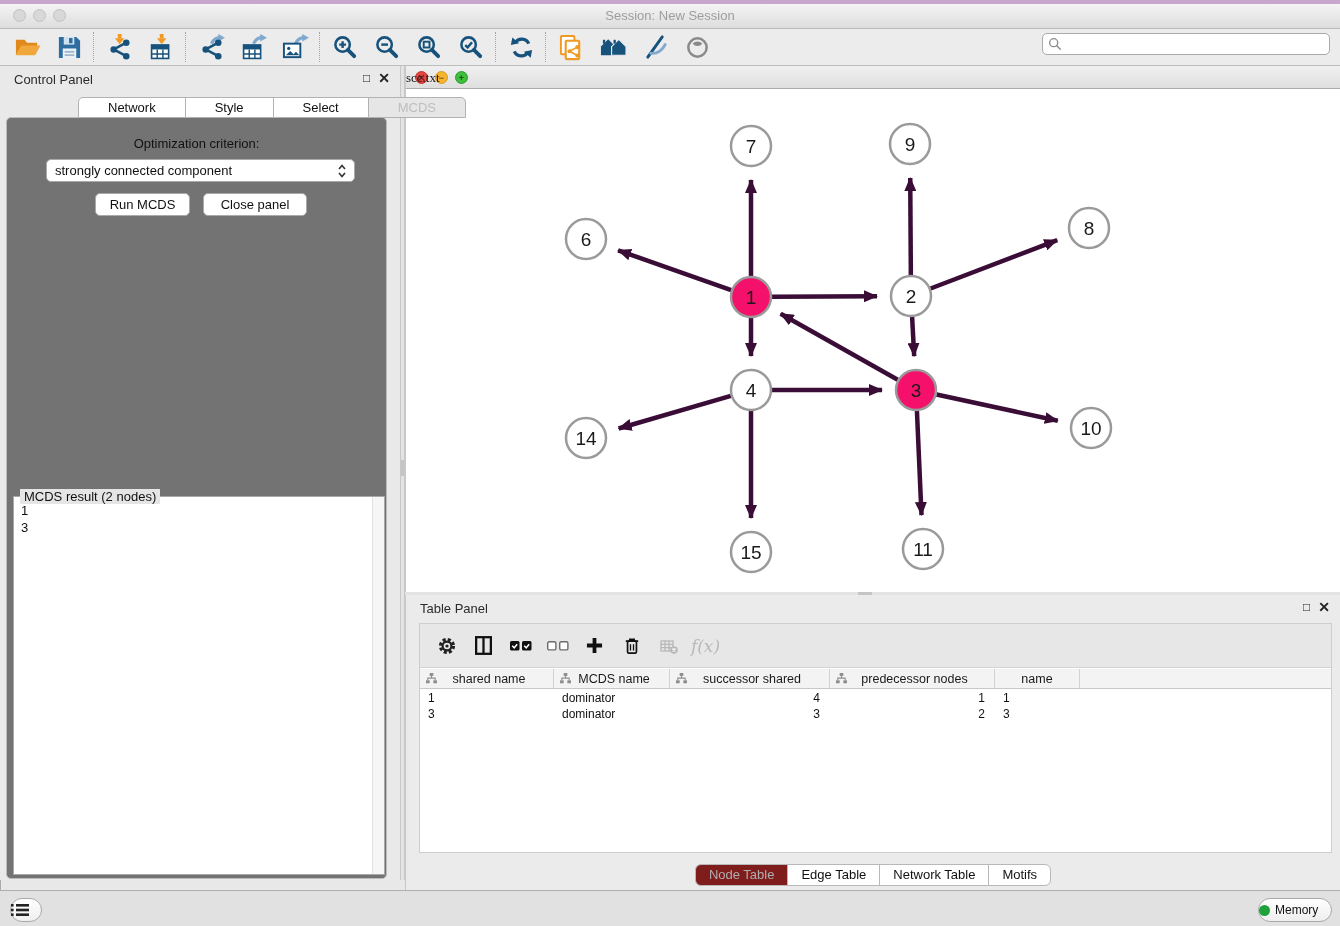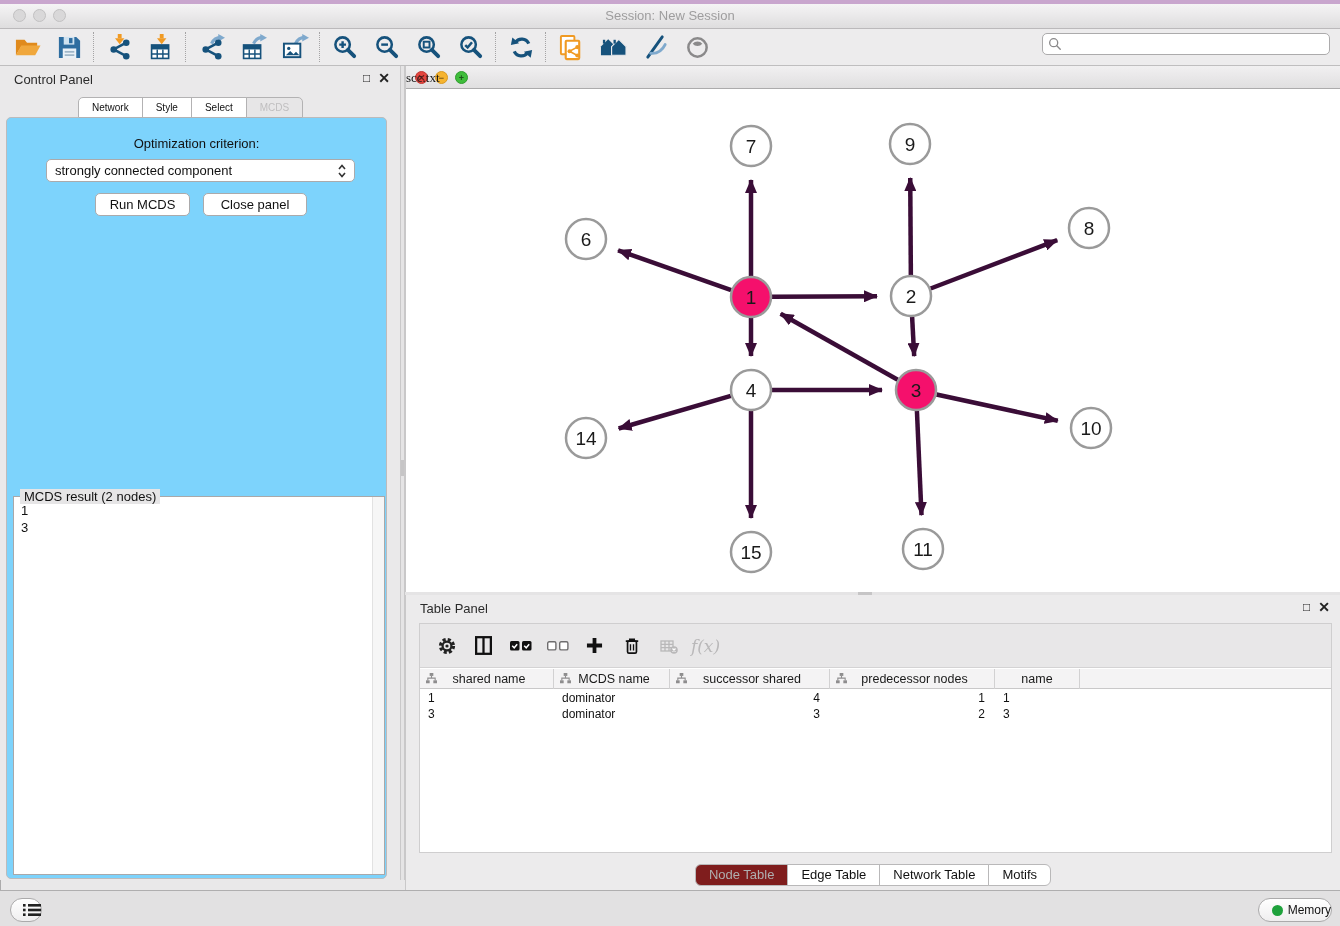--- a/index.html
+++ b/index.html
@@ -27,26 +27,26 @@
   .search-box svg{width:14px;height:14px;flex:0 0 auto;}
   .search-box input{border:none;outline:none;flex:1;height:18px;font-size:12px;font-family:"Liberation Sans",sans-serif;background:transparent;padding-left:4px;}
   
   .control-panel{position:absolute;left:0;top:66px;width:400px;height:814px;background:#EAE9EA;}
   .panel-head{position:absolute;left:0;top:0;width:100%;height:28px;}
   .panel-title{position:absolute;left:14px;top:6px;font-size:13px;color:#2B2B2B;}
   .panel-btns{position:absolute;right:10px;top:5px;display:flex;gap:8px;align-items:center;}
   .pb-float{font-size:12px;color:#222;font-weight:700;line-height:14px;}
   .pb-close{font-size:14px;color:#222;font-weight:700;line-height:14px;}
   .cp-tabs{position:absolute;left:78px;top:31px;display:flex;z-index:3;}
-  .cptab{height:19px;line-height:19px;padding:0 13px;font-size:10px;background:#fff;color:#111;
+  .cptab{height:19px;line-height:19px;padding:0 29px;font-size:13px;background:#fff;color:#111;
     border:1px solid #B3B2B3;margin-left:-1px;cursor:default;}
   .cptab:first-child{border-top-left-radius:5px;margin-left:0;}
   .cptab:last-child{border-top-right-radius:5px;}
   .cptab.active{background:#E7E6E7;color:#BFBEBF;}
-  .cp-content{position:absolute;left:6px;top:51px;width:381px;height:762px;background:#7dd3fc;
+  .cp-content{position:absolute;left:6px;top:51px;width:381px;height:762px;background:#737373;
     border:1px solid #BCBBBC;border-radius:5px;box-sizing:border-box;}
   .opt-label{position:absolute;left:0;width:100%;top:18px;text-align:center;font-size:13px;color:#111;}
   .opt-select{position:absolute;left:39px;top:41px;width:309px;height:23px;background:#fff;
     border:1px solid #ABAAAB;border-radius:5px;display:flex;align-items:center;box-sizing:border-box;padding:0 8px;}
   .opt-select .val{flex:1;font-size:13px;color:#111;white-space:nowrap;overflow:hidden;}
   .cp-btn{position:absolute;top:75px;height:23px;background:#fff;border:1px solid #ABAAAB;border-radius:5px;
     font-size:13px;color:#111;font-family:"Liberation Sans",sans-serif;cursor:default;}
   .btn-run{left:88px;width:95px;}
   .btn-close{left:196px;width:104px;}
   .result-box{position:absolute;left:6px;top:378px;width:370px;height:377px;border:1px solid #A9A8A9;background:#fff;}
@@ -92,21 +92,21 @@
   .td{height:16px;line-height:16px;box-sizing:border-box;white-space:nowrap;overflow:hidden;}
   .tp-tabs{position:absolute;left:0;top:269px;width:100%;display:flex;justify-content:center;}
   .tptab{height:20px;line-height:20px;padding:0 13px;font-size:13px;background:#fff;color:#111;
     border:1px solid #B9B8B9;margin-left:-1px;cursor:default;}
   .tptab:first-child{border-top-left-radius:6px;border-bottom-left-radius:6px;margin-left:0;}
   .tptab:last-child{border-top-right-radius:6px;border-bottom-right-radius:6px;}
   .tptab.active{background:#7f1d1d;color:#AFAEAF;}
   
   .statusbar{position:absolute;left:0;top:890px;width:1340px;height:36px;background:#E2E1E2;border-top:1px solid #AFAEAF;box-sizing:border-box;}
   .sbtn{position:absolute;top:7px;height:24px;background:linear-gradient(#FFFFFF,#EFEEEF);
-    border:1px solid #ABAAAB;border-radius:12px;display:flex;align-items:center;justify-content:flex-end;box-sizing:border-box;cursor:default;}
+    border:1px solid #ABAAAB;border-radius:12px;display:flex;align-items:center;justify-content:flex-start;box-sizing:border-box;cursor:default;}
   .sbtn.list{left:10px;width:32px;}
   .sbtn.memory{right:8px;width:74px;gap:5px;font-size:12px;color:#111;font-family:"Liberation Sans",sans-serif;}
   .mem-dot{width:11px;height:11px;border-radius:50%;display:inline-block;}
 </style>
 </head>
 <body>
 
 <div class="mac-strip"></div>
 <div class="titlebar">
   <div class="tl-group">

